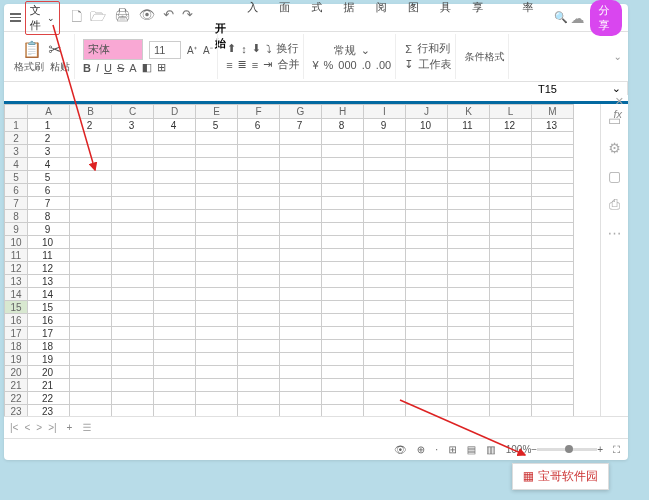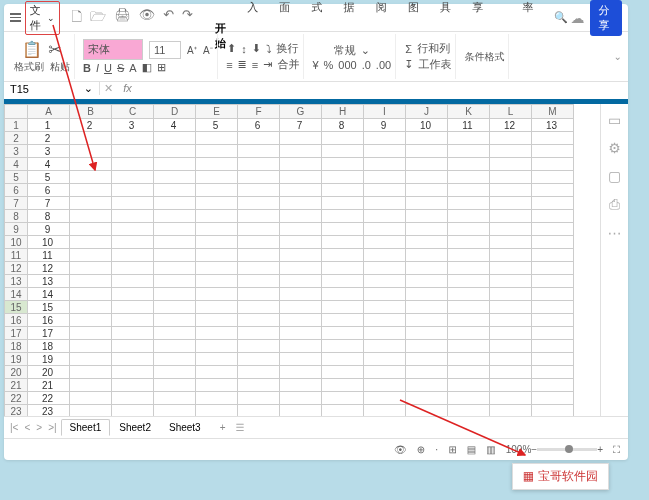--- a/index.html
+++ b/index.html
@@ -9,31 +9,31 @@
 .menu-left { display: flex; align-items: center; gap: 4px; }
 .hamburger { width: 14px; display: flex; flex-direction: column; gap: 2px; cursor: pointer; }
 .hamburger span { height: 1.5px; background: #666; }
 .file-btn { border: 1px solid #d44; color: #333; padding: 1px 4px; border-radius: 2px; display: flex; align-items: center; gap: 3px; cursor: pointer; }
 .file-btn::after { content: "⌄"; font-size: 9px; }
 .quick { display: flex; gap: 8px; margin-left: 8px; color: #777; font-size: 13px; }
 .tabs { display: flex; gap: 2px; margin-left: 14px; }
 .tab { padding: 3px 6px; cursor: pointer; }
 .tab.active { font-weight: bold; color: #000; margin-top: 36px; }
 .right-actions { margin-left: auto; display: flex; gap: 6px; align-items: center; }
-.share-btn { background: #1d4ed8; color: #fff; padding: 3px 8px; border-radius: 3px; font-size: 11px; cursor: pointer; }
+.share-btn { background: #d946ef; color: #fff; padding: 3px 8px; border-radius: 10px; font-size: 11px; cursor: pointer; }
 .cloud { color: #999; font-size: 14px; }
 .ribbon { height: 50px; display: flex; align-items: center; padding: 2px 6px; border-bottom: 1px solid #e0e0e0; gap: 4px; font-size: 10px; color: #555; }
 .rgroup { display: flex; flex-direction: column; align-items: center; gap: 1px; padding: 0 4px; border-right: 1px solid #eee; height: 100%; justify-content: center; }
 .rgroup-h { display: flex; gap: 6px; align-items: center; }
 .clip-icons { display: flex; gap: 6px; font-size: 16px; }
 .font-sel { border: 1px solid #ccc; padding: 2px 4px; min-width: 60px; font-size: 11px; background: #f9a8d4; }
 .size-sel { border: 1px solid #ccc; padding: 2px 4px; width: 32px; font-size: 11px; background: #fff; }
 .fmt-row { display: flex; gap: 5px; font-size: 11px; align-items: center; }
 .btn-sm { cursor: pointer; }
-.namebox-row { height: 22px; display: flex; align-items: flex-start; border-bottom: 5px solid #0369a1; font-size: 11px; }
+.namebox-row { height: 22px; display: flex; align-items: flex-end; border-bottom: 3px solid #0369a1; font-size: 11px; flex-direction: column; }
 .namebox { width: 96px; border-right: 1px solid #e0e0e0; padding: 0 6px; display: flex; justify-content: space-between; align-items: center; }
 .fx { padding: 0 6px; color: #888; font-style: italic; }
 .grid-area { flex: 1; display: flex; overflow: hidden; position: relative; }
 .grid-wrap { flex: 1; overflow: hidden; position: relative; }
 .rtools { width: 28px; border-left: 1px solid #e0e0e0; display: flex; flex-direction: column; align-items: center; gap: 12px; padding-top: 8px; color: #aaa; font-size: 14px; }
 table.sheet { border-collapse: collapse; font-size: 10px; color: #333; }
 table.sheet th, table.sheet td { border: 1px solid #ccc; text-align: center; }
 table.sheet th { background: #f5f5f5; font-weight: normal; color: #666; }
 .colh { width: 42px; height: 14px; }
 .colh.first { width: 23px; }
@@ -620,25 +620,20 @@
     </div>
   </div>
 
   <div class="sheettabs">
     <div class="navarrows">
       <span>|&lt;</span>
       <span>&lt;</span>
       <span>&gt;</span>
       <span>&gt;|</span>
     </div>
-    <div id="sheetlist" style="display:flex;">
-        <div class="stab active">Sheet1</div>
-        <div class="stab">Sheet2</div>
-        <div class="stab">Sheet3</div>
-      </div>
     <span class="plus">+</span>
     <span style="color:#aaa">☰</span>
   </div>
 
   <div class="statusbar">
     <span>👁</span>
     <span>⊕</span>
     <span>·</span>
     <span>⊞</span>
     <span>▤</span>

